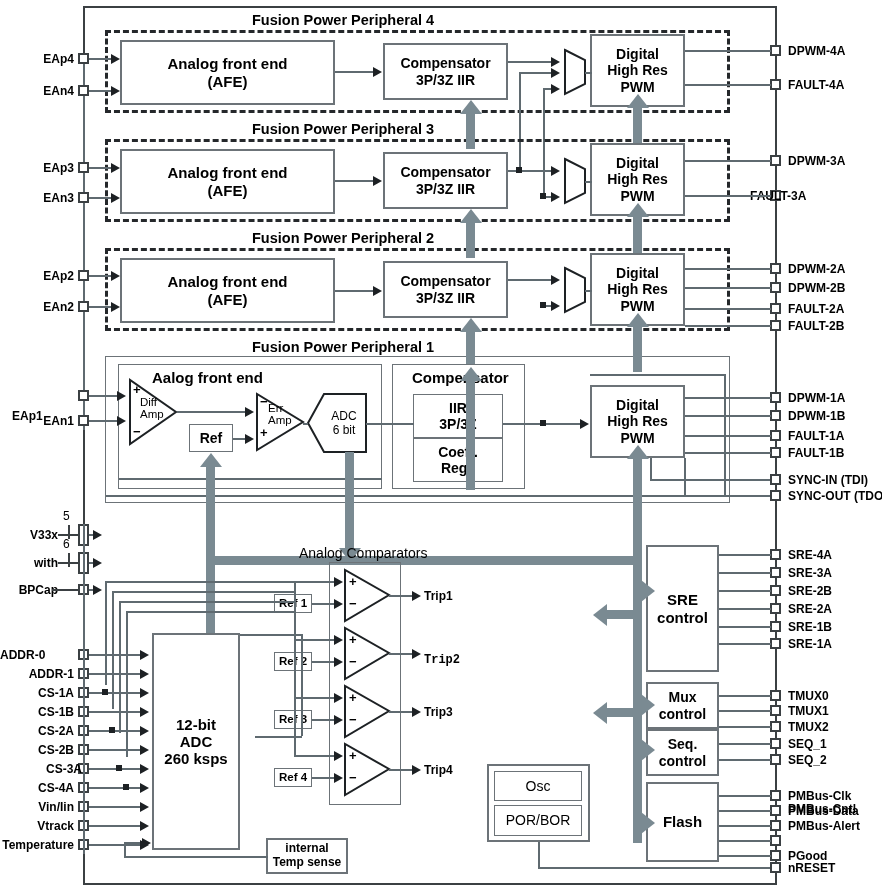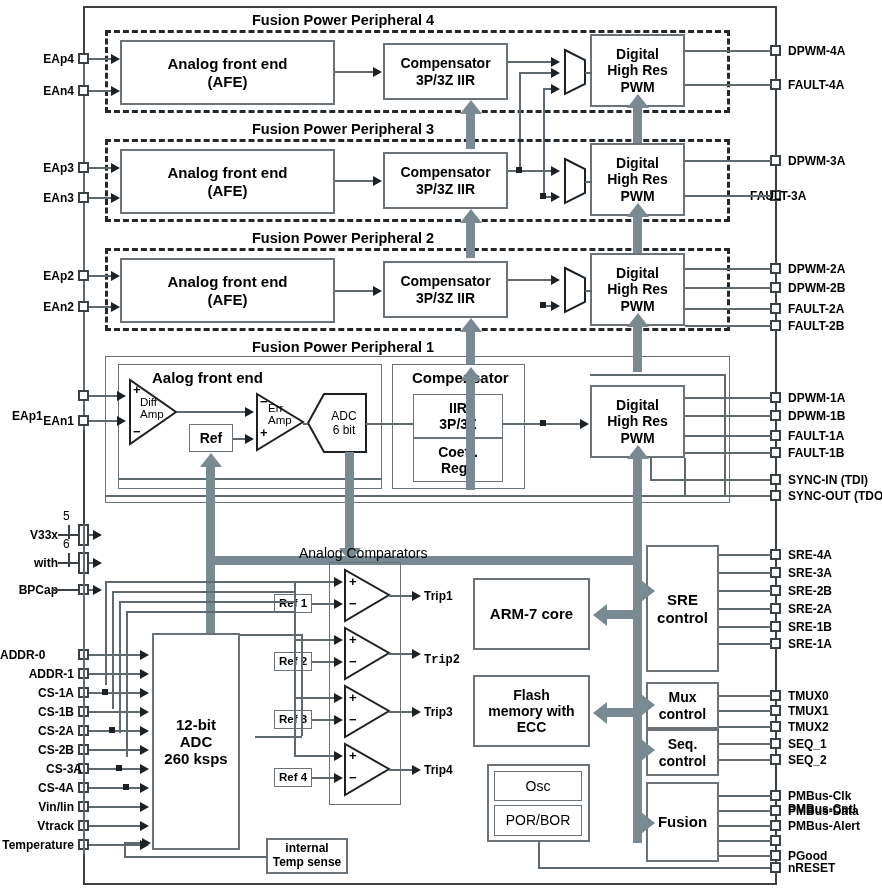--- a/index.html
+++ b/index.html
@@ -500,28 +500,20 @@
   <div class="ah-r" style="left:111px;top:193px;"></div>
   <div class="w wh abs" style="left:89px;top:275px;width:23px;"></div>
   <div class="ah-r" style="left:111px;top:271px;"></div>
   <div class="w wh abs" style="left:89px;top:306px;width:23px;"></div>
   <div class="ah-r" style="left:111px;top:302px;"></div>
   <div class="w wh abs" style="left:89px;top:395px;width:29px;"></div>
   <div class="ah-r" style="left:117px;top:391px;"></div>
   <div class="w wh abs" style="left:89px;top:420px;width:29px;"></div>
   <div class="ah-r" style="left:117px;top:416px;"></div>
 
-  <div class="box" style="left:473px;top:578px;width:117px;height:72px;font-size:15px;">
-    <span>ARM-7 core</span>
-  </div>
-  <div class="box" style="left:473px;top:675px;width:117px;height:72px;font-size:14px;">
-    <span>Flash</span>
-    <span>memory with</span>
-    <span>ECC</span>
-  </div>
   <div class="box" style="left:487px;top:764px;width:103px;height:78px;"></div>
   <div class="box thin" style="left:494px;top:771px;width:88px;height:30px;font-size:14px;font-weight:normal;">
     <span>Osc</span>
   </div>
   <div class="box thin" style="left:494px;top:805px;width:88px;height:31px;font-size:14px;font-weight:normal;">
     <span>POR/BOR</span>
   </div>
 
   <div class="box" style="left:646px;top:545px;width:73px;height:127px;font-size:15px;">
     <span>SRE</span>
@@ -529,21 +521,21 @@
   </div>
   <div class="box" style="left:646px;top:682px;width:73px;height:47px;font-size:14px;">
     <span>Mux</span>
     <span>control</span>
   </div>
   <div class="box" style="left:646px;top:729px;width:73px;height:47px;font-size:14px;">
     <span>Seq.</span>
     <span>control</span>
   </div>
   <div class="box" style="left:646px;top:782px;width:73px;height:80px;font-size:15px;">
-    <span>Fusion</span>
+    <span>Flash</span>
   </div>
 
   <div class="bus bus-right" style="left:633px;top:586px;width:9px;height:9px;"></div>
   <div class="bus bus-left" style="left:606px;top:610px;width:28px;height:9px;"></div>
   <div class="bus bus-right" style="left:633px;top:700px;width:9px;height:9px;"></div>
   <div class="bus bus-left" style="left:606px;top:708px;width:28px;height:9px;"></div>
   <div class="bus bus-right" style="left:633px;top:745px;width:9px;height:9px;"></div>
   <div class="bus bus-right" style="left:633px;top:818px;width:9px;height:9px;"></div>
 
   <div class="w wv abs" style="left:538px;top:842px;height:26px;"></div>

